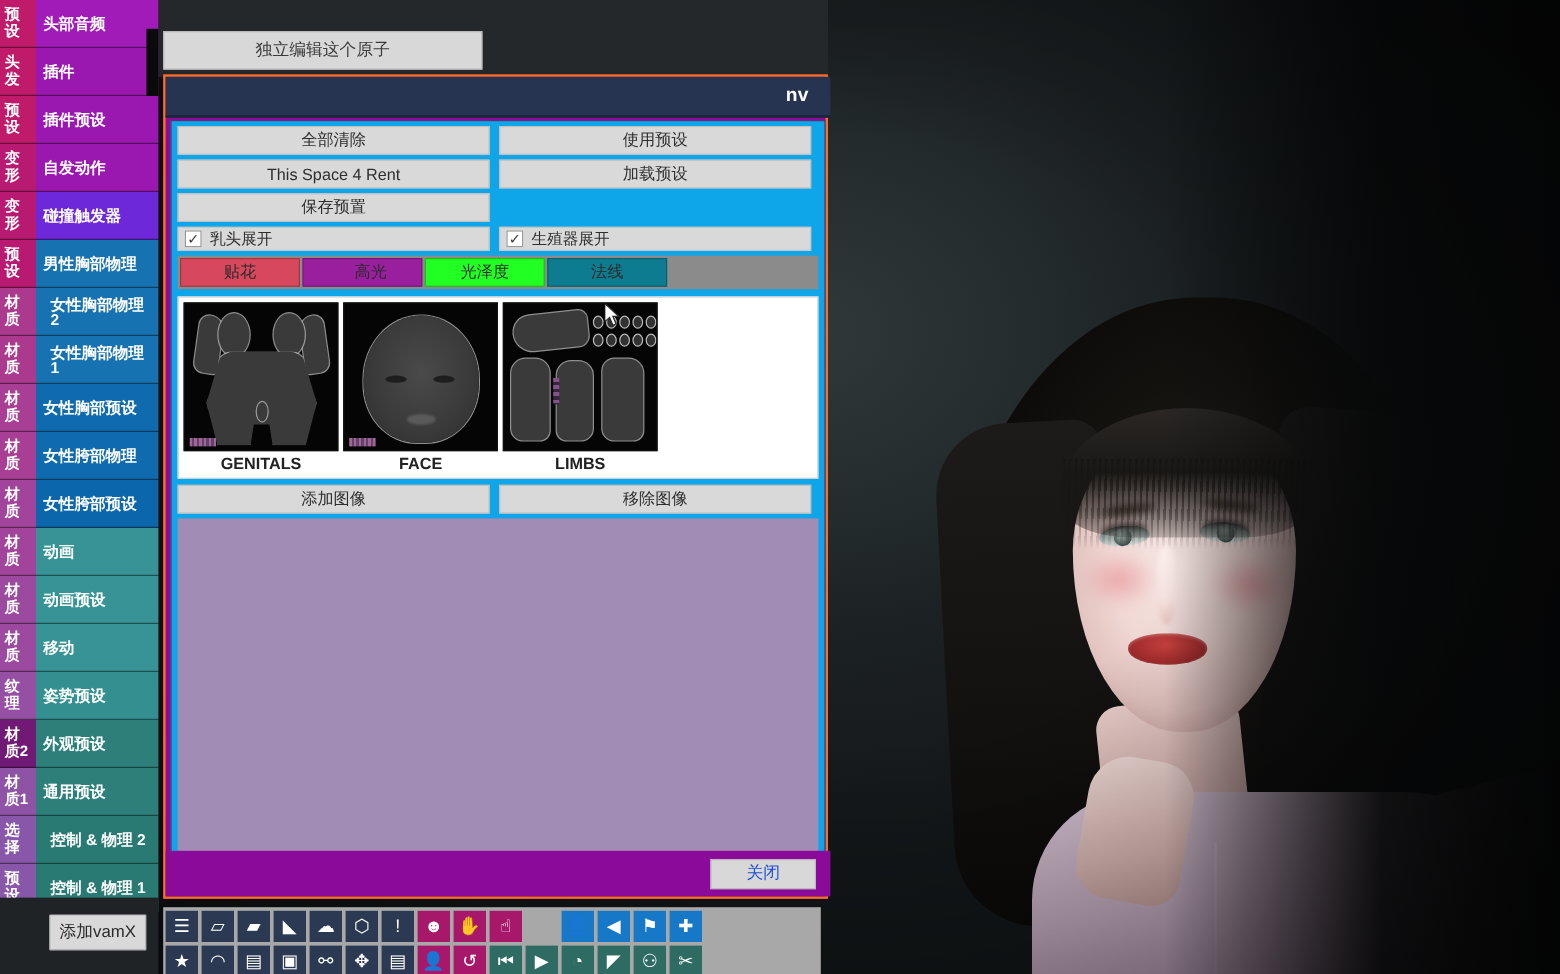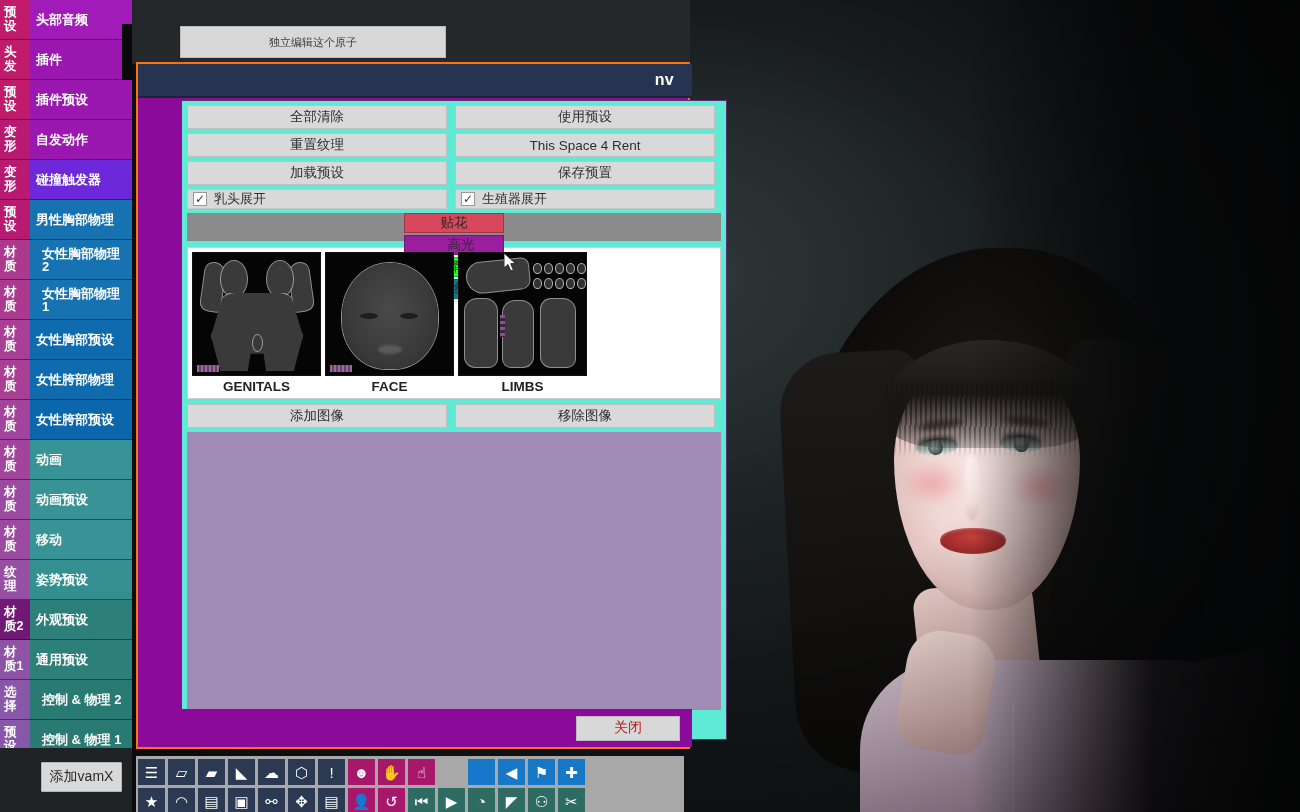--- a/index.html
+++ b/index.html
@@ -150,24 +150,23 @@
     display: flex; align-items: center; justify-content: center;
     border: 1px solid #b6b6b6; border-radius: 1px;
   }
   .sidebar-gap {
     position: absolute; left: 122px; top: 24px; width: 10px; height: 56px; background: #0a0a0a;
   }
 
   
   .edit-atom-btn {
     position: absolute; left: 136px; top: 26px; width: 266px; height: 32px;
-    background: #d8d8d8; color: #3a3a3a; font-size: 11px;
+    background: #d8d8d8; color: #3a3a3a; font-size: 14px;
     display: flex; align-items: center; justify-content: center;
     border: 1px solid #bcbcbc;
-    margin-left: 44px;
   }
   .topbar-strip {
     position: absolute; left: 132px; top: 0; width: 558px; height: 64px;
     background: #25282b;
   }
 
   
   .dialog {
     position: absolute; left: 136px; top: 62px; width: 554px; height: 687px;
     background: #8c0a9a;
@@ -177,29 +176,29 @@
     position: absolute; left: 0; top: 0; width: 554px; height: 34px;
     background: #263451; border-bottom: 2px solid #1b2437;
     display: flex; align-items: center; justify-content: flex-end;
     padding-right: 18px;
   }
   .dialog-title .nv {
     color: #ffffff; font-size: 16px; font-weight: bold; letter-spacing: .3px;
   }
   .dialog-body {
     position: absolute; left: 4px; top: 36px; width: 546px; height: 640px;
-    background: #5eead4; border: 1px solid #5c2f6e; margin-left: 39px;
+    background: #0ea5e9; border: 1px solid #5c2f6e;
   }
   .dialog-footer {
     position: absolute; left: 0; bottom: 0; width: 554px; height: 38px;
     background: #8c0a9a; display: flex; align-items: center; justify-content: flex-end;
     padding-right: 12px;
   }
   .close-btn {
-    width: 104px; height: 25px; background: #d8d8d8; color: #b91c1c;
+    width: 88px; height: 25px; background: #d8d8d8; color: #1d4ed8;
     font-size: 14px; display: flex; align-items: center; justify-content: center;
     border: 1px solid #bbb;
   }
 
   
   .panel { position: absolute; left: 5px; top: 4px; width: 534px; }
   .btn-grid { display: flex; flex-wrap: wrap; gap: 4px 8px; }
   .pbtn {
     width: 260px; height: 24px; background: #d9d9d9; color: #2e2e2e;
     font-size: 13.5px; display: flex; align-items: center; justify-content: center;
@@ -212,21 +211,21 @@
     padding-left: 5px; border: 1px solid #c7c7c7;
   }
   .chk .box {
     width: 14px; height: 14px; background: #ffffff; border: 1px solid #9a9a9a;
     display: flex; align-items: center; justify-content: center;
     font-size: 12px; color: #3a3a3a; line-height: 1;
   }
 
   .tabs {
     margin-top: 4px; height: 28px; background: #8b8b8b;
-    display: flex; align-items: center; padding: 0 2px; gap: 2px; flex-direction: column;
+    display: flex; align-items: center; padding: 0 2px; gap: 2px;
   }
   .tab {
     height: 24px; min-width: 100px; padding: 0 10px;
     display: flex; align-items: center; justify-content: center;
     font-size: 13.5px; color: #2a2a2a; border: 1px solid rgba(0,0,0,.25);
   }
 
   .thumbs {
     margin-top: 6px; background: #ffffff; border: 1px solid #cfcfcf;
     padding: 4px 4px 2px 4px; display: flex; gap: 4px;
@@ -380,21 +379,20 @@
     <div class="dialog-title">
       <span class="nv">nv</span>
     </div>
 
     <div class="dialog-body">
       <div class="panel">
 
         <div class="btn-grid" id="panel-buttons">
             <div class="pbtn">全部清除</div>
             <div class="pbtn">使用预设</div>
-            <div class="pbtn">重置纹理</div>
             <div class="pbtn">This Space 4 Rent</div>
             <div class="pbtn">加载预设</div>
             <div class="pbtn">保存预置</div>
           </div>
 
         <div class="chk-row" id="panel-checks">
             <div class="chk">
               <span class="box">✓</span>
               <span>乳头展开</span>
             </div>

